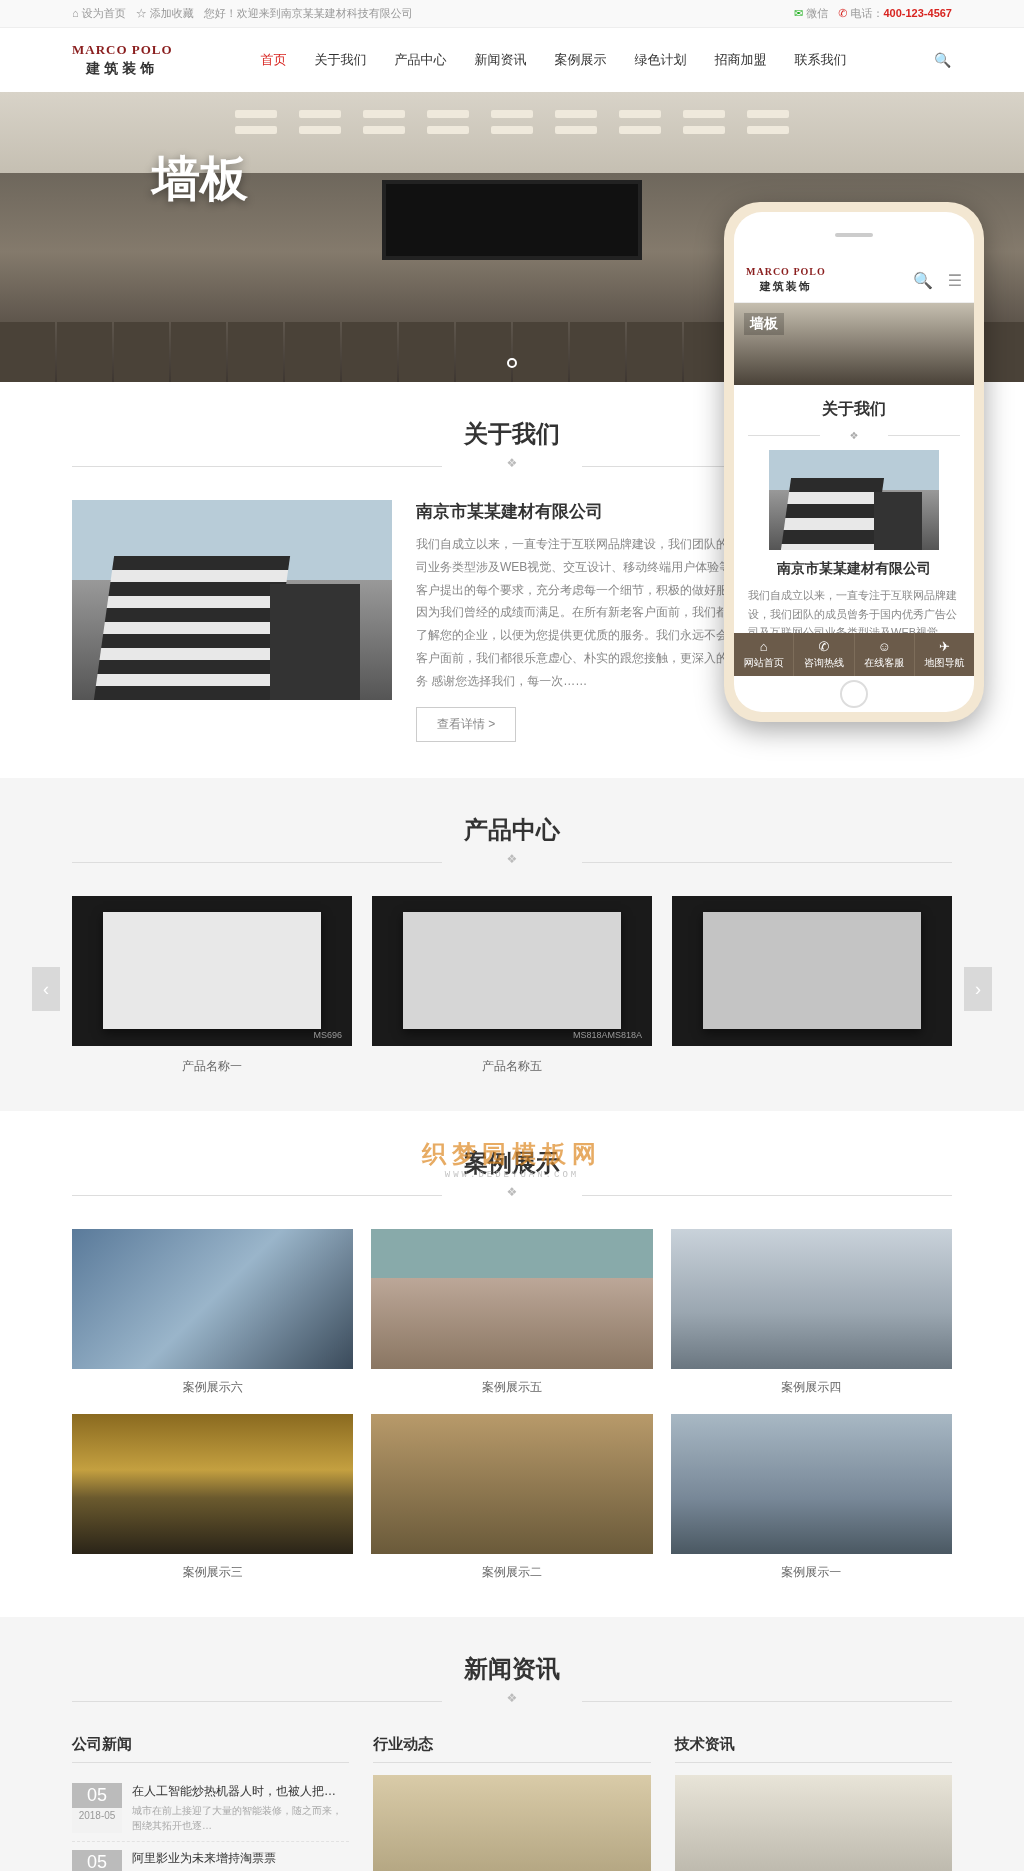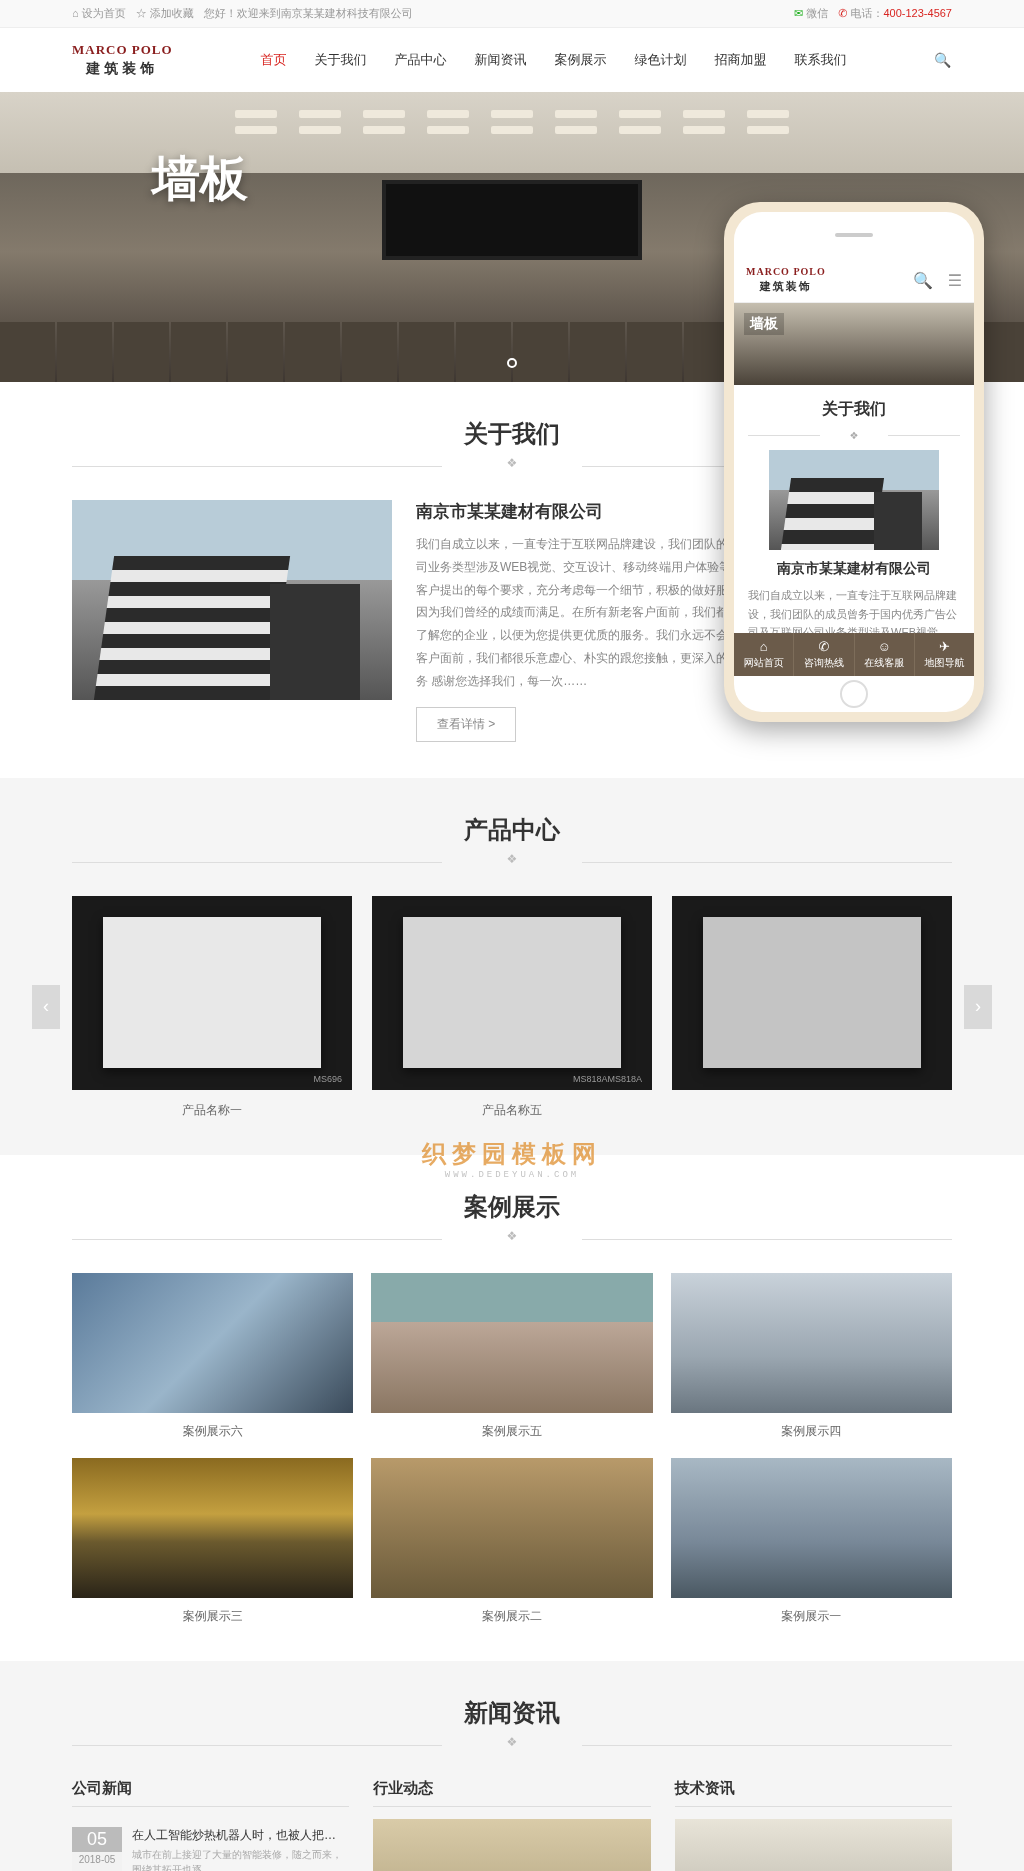--- a/index.html
+++ b/index.html
@@ -86,21 +86,21 @@
 .about-text h4{font-size:17px;color:#333;margin-bottom:10px}
 .about-text p{font-size:12px;line-height:1.9;color:#888;margin-bottom:14px}
 .btn-more{display:inline-block;padding:8px 20px;border:1px solid #ccc;color:#888;font-size:12px}
 
 
 .prod-wrap{position:relative}
 .prod-arrow{position:absolute;top:40%;width:28px;height:44px;background:#d9d9d9;color:#fff;display:flex;align-items:center;justify-content:center;font-size:18px;cursor:pointer}
 .prod-arrow.left{left:-40px}.prod-arrow.right{right:-40px}
 .prod-row{display:flex;gap:20px}
 .prod-item{flex:1;text-align:center}
-.prod-img{height:194px;background:#1a1a1a;display:flex;align-items:center;justify-content:center;position:relative}
+.prod-img{height:150px;background:#1a1a1a;display:flex;align-items:center;justify-content:center;position:relative}
 .prod-tile{width:78%;height:78%;background:#e8e8e8;box-shadow:0 4px 10px rgba(0,0,0,.5)}
 .prod-code{position:absolute;bottom:6px;right:10px;color:#999;font-size:9px}
 .prod-name{margin-top:12px;font-size:12px;color:#666}
 
 
 .watermark{position:absolute;top:360px;left:50%;transform:translateX(-50%);z-index:8;opacity:.7;text-align:center;font-family:Liberation Mono, monospace}
 .watermark .wm1{color:#d82;font-size:24px;letter-spacing:6px;font-weight:bold}
 .watermark .wm2{color:#aaa;font-size:9px;letter-spacing:3px}
 
 
@@ -136,21 +136,21 @@
 
 <div class="topbar">
  <div class="container topbar-inner">
   <div class="topbar-left">
    <a><span class="ticon">⌂</span> <span>设为首页</span></a>
    <a><span class="ticon">☆</span> <span>添加收藏</span></a>
    <span>您好！欢迎来到南京某某建材科技有限公司</span>
   </div>
   <div class="topbar-right">
    <a><span class="ticon" style="color:#1aad19">✉</span> <span>微信</span></a>
-   <span><span class="ticon" style="color:#d82521">✆</span> <span>电话：</span><span class="phone" style="all:unset;color:#d82521;font-weight:normal">400-123-4567</span></span>
+   <span><span class="ticon" style="color:#d82521">✆</span> <span>电话：</span><span class="phone" style="all:unset;color:#d82521;font-weight:bold">400-123-4567</span></span>
   </div>
  </div>
 </div>
 
 <div class="header">
  <div class="container header-inner">
   <a class="logo-block">
    <span class="logo-top">MARCO POLO</span>
    <span class="logo-bot">建筑装饰</span>
   </a>

